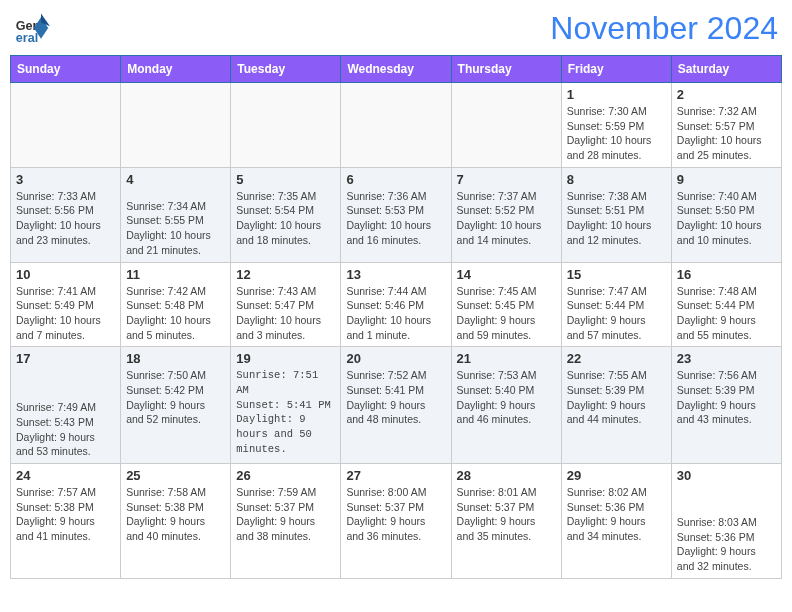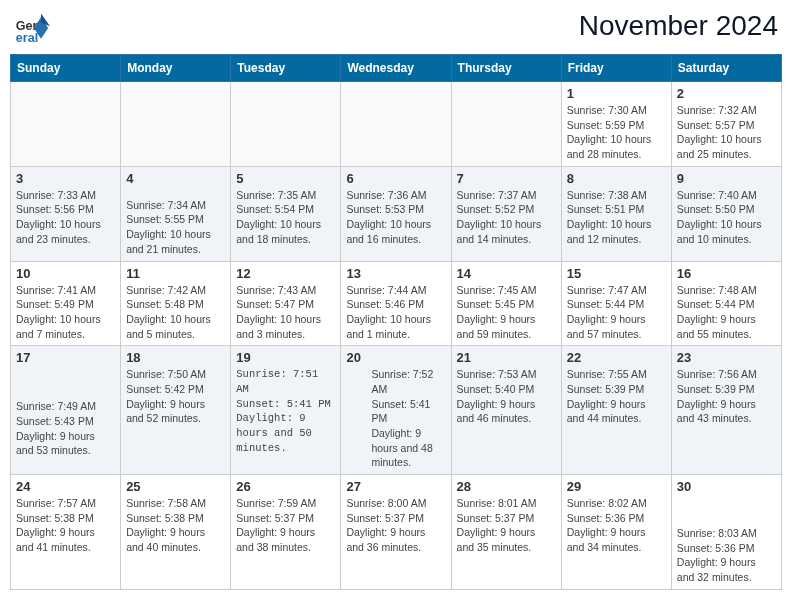--- a/index.html
+++ b/index.html
@@ -30,35 +30,35 @@
     .logo-general { color: #333; }
     .logo-blue { color: #2c6fad; }
     .logo-icon {
       width: 36px;
       height: 36px;
     }
     .title-block {
       text-align: right;
     }
     .month-title {
-      font-size: 28px;
+      font-size: 32px;
       font-weight: 300;
-      color: #0f172a;
+      color: #3b82f6;
     }
     .location-title {
       font-size: 16px;
       color: #555;
     }
     .calendar-table {
       width: 100%;
       border-collapse: collapse;
       font-size: 11px;
     }
     .calendar-table th {
-      background-color: #0369a1;
+      background-color: #8b5cf6;
       color: #fff;
       text-align: left;
       padding: 6px 6px;
       font-size: 12px;
       border: 1px solid #2c6fad;
     }
     .calendar-table td {
       border: 1px solid #ccc;
       vertical-align: top;
       padding: 4px 5px;
@@ -236,21 +236,21 @@
 Daylight: 9 hours and 52 minutes.</div>
         </td>
         <td>
           <span class="day-number">19</span>
           <div class="day-info" style="white-space: pre-line; font-family: Liberation Mono, monospace;">Sunrise: 7:51 AM
 Sunset: 5:41 PM
 Daylight: 9 hours and 50 minutes.</div>
         </td>
         <td>
           <span class="day-number">20</span>
-          <div class="day-info" style="white-space: pre-line; margin-left: 25px;">Sunrise: 7:52 AM
+          <div class="day-info" style="white-space: pre-line;">Sunrise: 7:52 AM
 Sunset: 5:41 PM
 Daylight: 9 hours and 48 minutes.</div>
         </td>
         <td>
           <span class="day-number">21</span>
           <div class="day-info" style="white-space: pre-line;">Sunrise: 7:53 AM
 Sunset: 5:40 PM
 Daylight: 9 hours and 46 minutes.</div>
         </td>
         <td>

